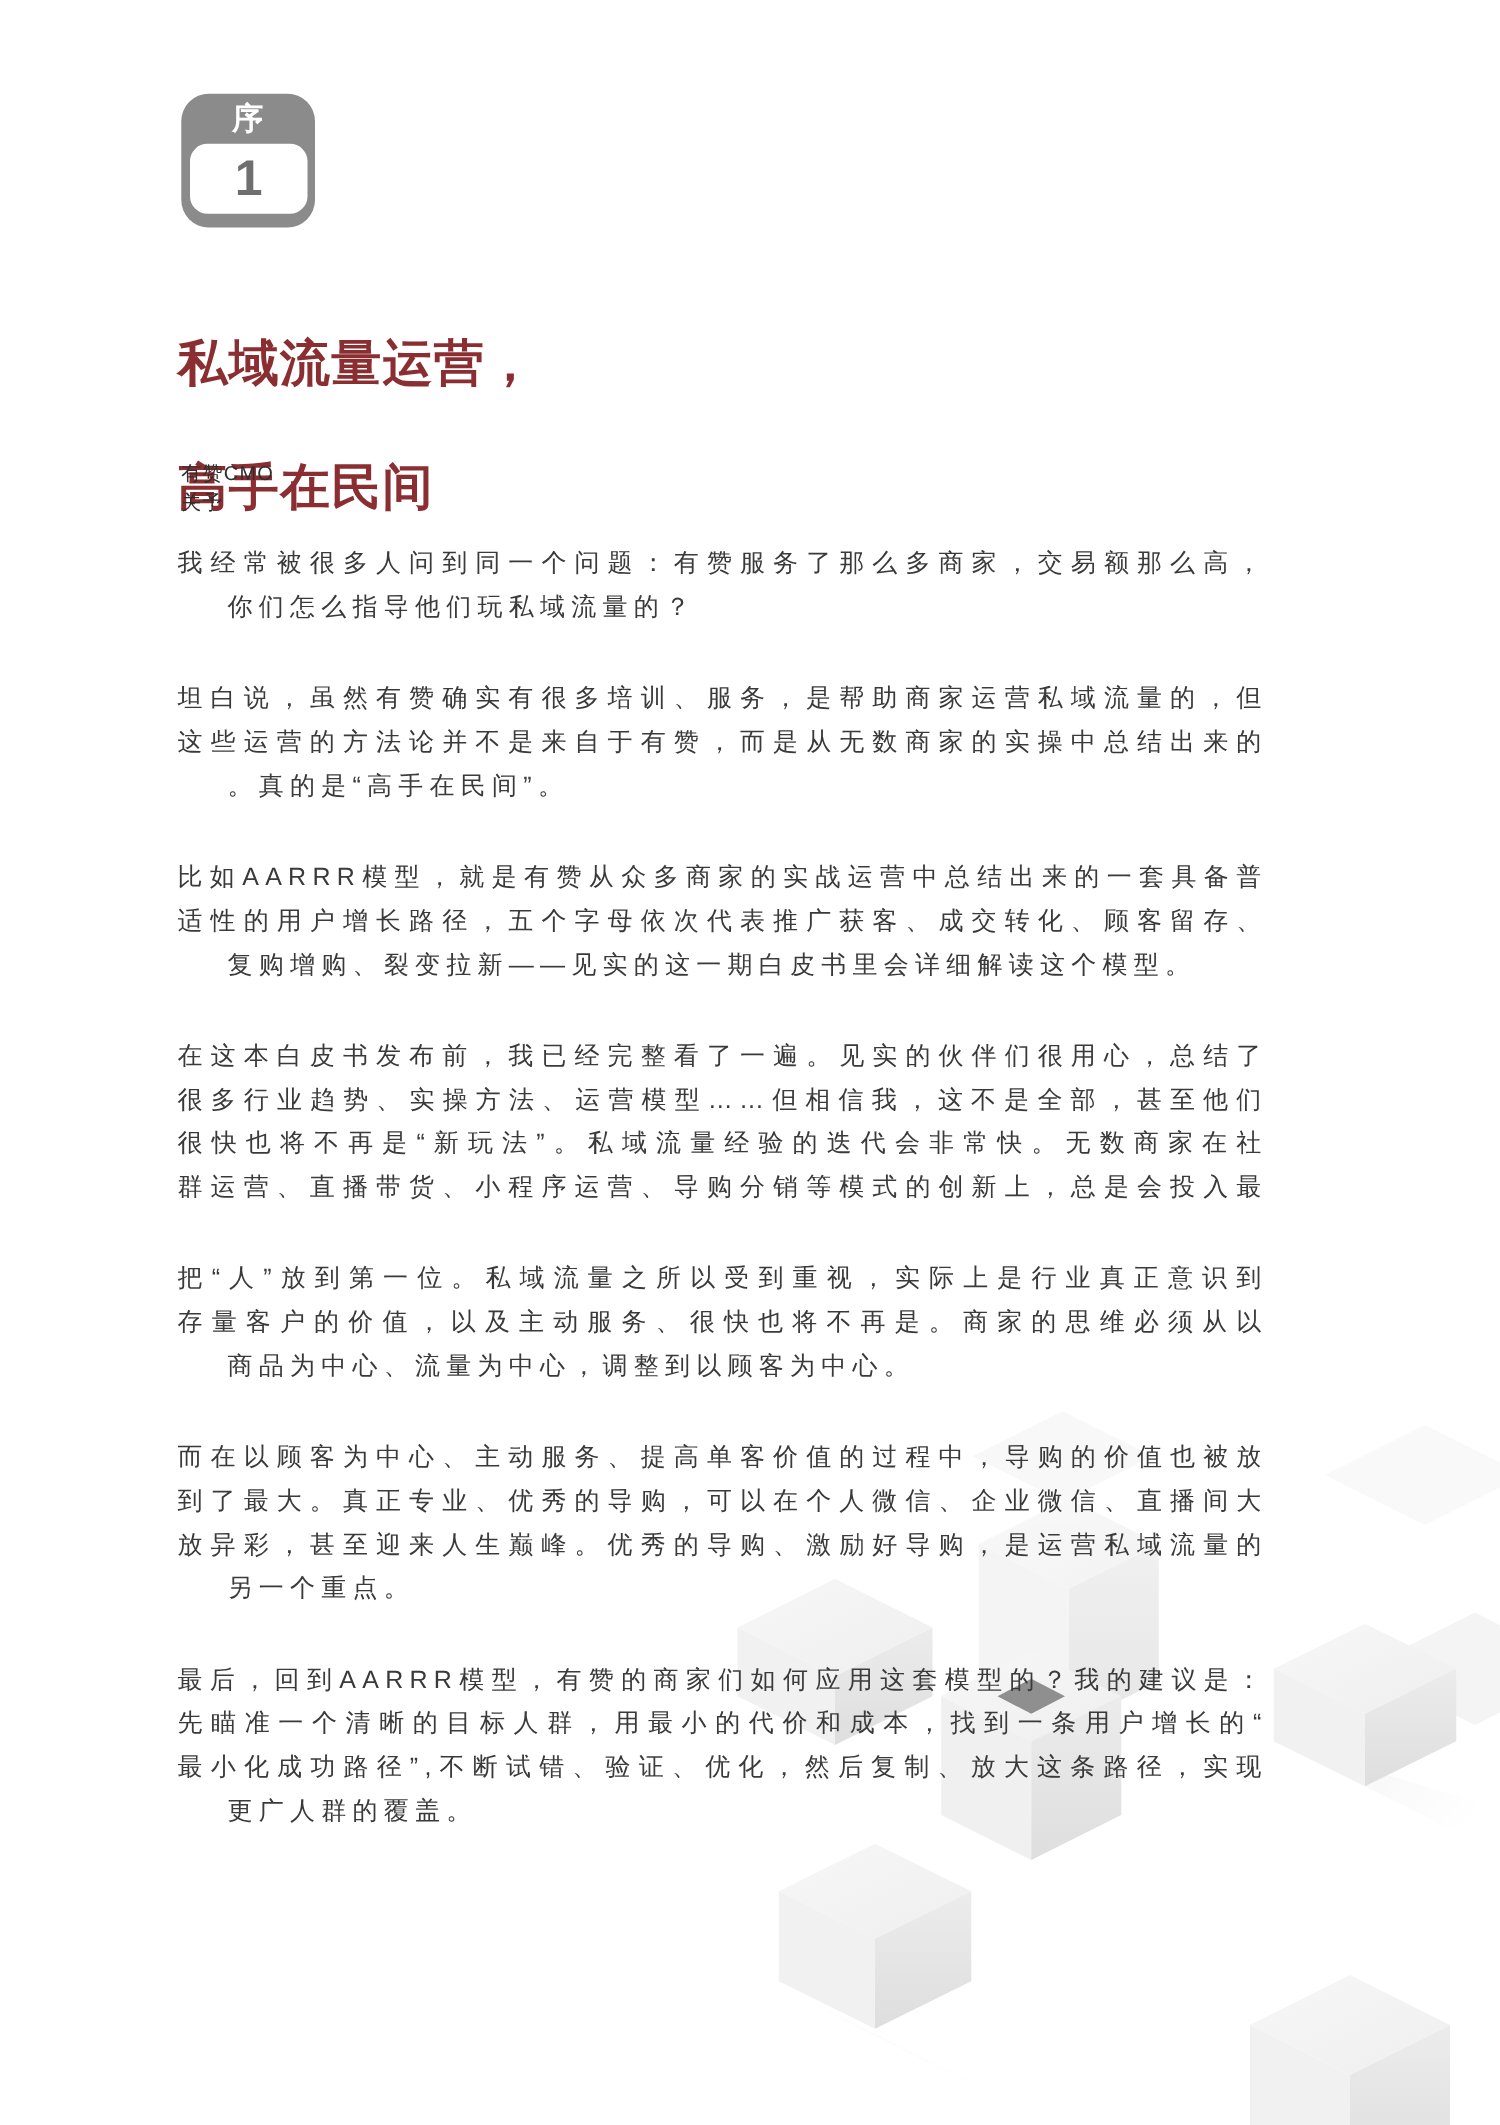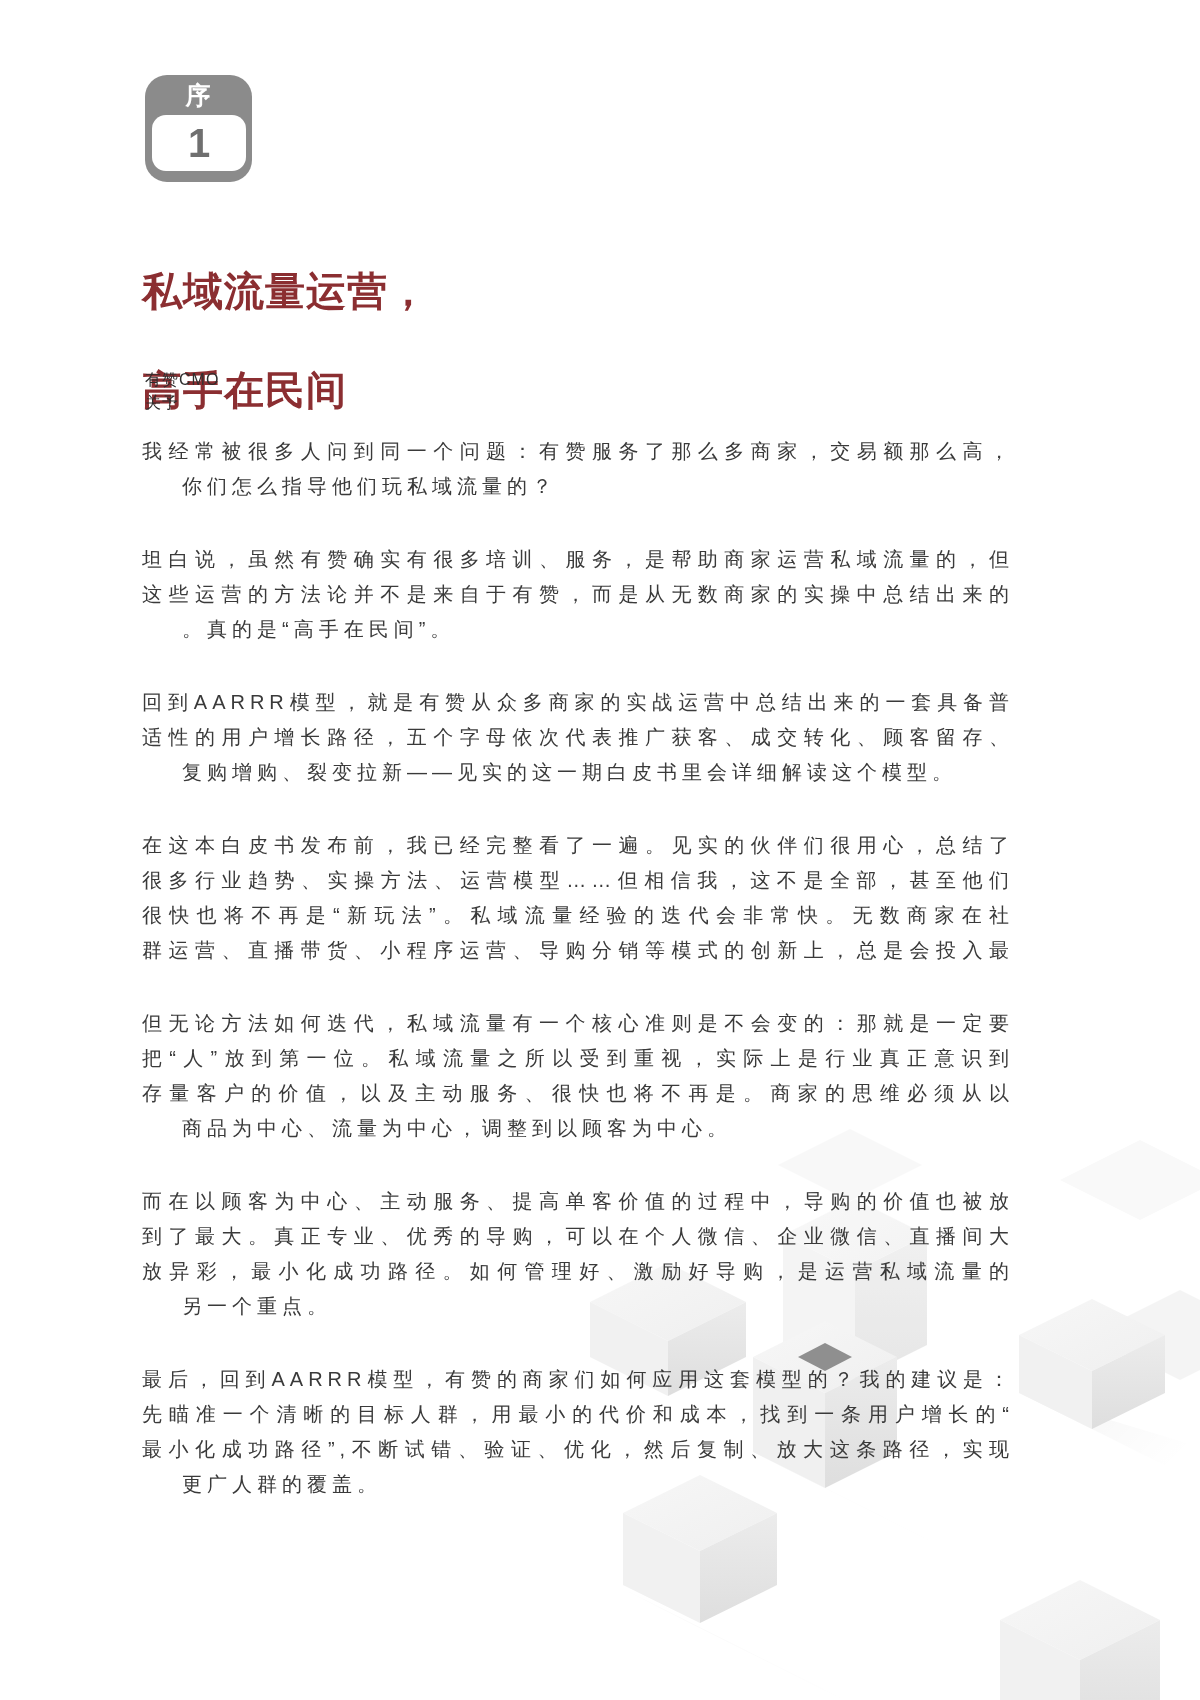--- a/index.html
+++ b/index.html
@@ -154,40 +154,39 @@
     <div class="para">
       <div class="line">我经常被很多人问到同一个问题：有赞服务了那么多商家，交易额那么高，</div>
       <div class="line last">你们怎么指导他们玩私域流量的？</div>
     </div>
     <div class="para">
       <div class="line">坦白说，虽然有赞确实有很多培训、服务，是帮助商家运营私域流量的，但</div>
       <div class="line">这些运营的方法论并不是来自于有赞，而是从无数商家的实操中总结出来的</div>
       <div class="line last">。真的是“高手在民间”。</div>
     </div>
     <div class="para">
-      <div class="line">回到AARRR模型，就是有赞从众多商家的实战运营中总结出来的一套具备普</div>
+      <div class="line">比如AARRR模型，就是有赞从众多商家的实战运营中总结出来的一套具备普</div>
       <div class="line">适性的用户增长路径，五个字母依次代表推广获客、成交转化、顾客留存、</div>
       <div class="line last">复购增购、裂变拉新——见实的这一期白皮书里会详细解读这个模型。</div>
     </div>
     <div class="para">
       <div class="line">在这本白皮书发布前，我已经完整看了一遍。见实的伙伴们很用心，总结了</div>
       <div class="line">很多行业趋势、实操方法、运营模型……但相信我，这不是全部，甚至他们</div>
       <div class="line">很快也将不再是“新玩法”。私域流量经验的迭代会非常快。无数商家在社</div>
       <div class="line">群运营、直播带货、小程序运营、导购分销等模式的创新上，总是会投入最</div>
     </div>
     <div class="para">
-      <div class="line">但无论方法如何迭代，私域流量有一个核心准则是不会变的：那就是一定要</div>
       <div class="line">把“人”放到第一位。私域流量之所以受到重视，实际上是行业真正意识到</div>
       <div class="line">存量客户的价值，以及主动服务、很快也将不再是。商家的思维必须从以</div>
       <div class="line last">商品为中心、流量为中心，调整到以顾客为中心。</div>
     </div>
     <div class="para">
       <div class="line">而在以顾客为中心、主动服务、提高单客价值的过程中，导购的价值也被放</div>
       <div class="line">到了最大。真正专业、优秀的导购，可以在个人微信、企业微信、直播间大</div>
-      <div class="line">放异彩，最小化成功路径。如何管理好、激励好导购，是运营私域流量的</div>
+      <div class="line">放异彩，甚至迎来人生巅峰。优秀的导购、激励好导购，是运营私域流量的</div>
       <div class="line last">另一个重点。</div>
     </div>
     <div class="para">
       <div class="line">最后，回到AARRR模型，有赞的商家们如何应用这套模型的？我的建议是：</div>
       <div class="line">先瞄准一个清晰的目标人群，用最小的代价和成本，找到一条用户增长的“</div>
       <div class="line">最小化成功路径”,不断试错、验证、优化，然后复制、放大这条路径，实现</div>
       <div class="line last">更广人群的覆盖。</div>
     </div>
   </div>
 

